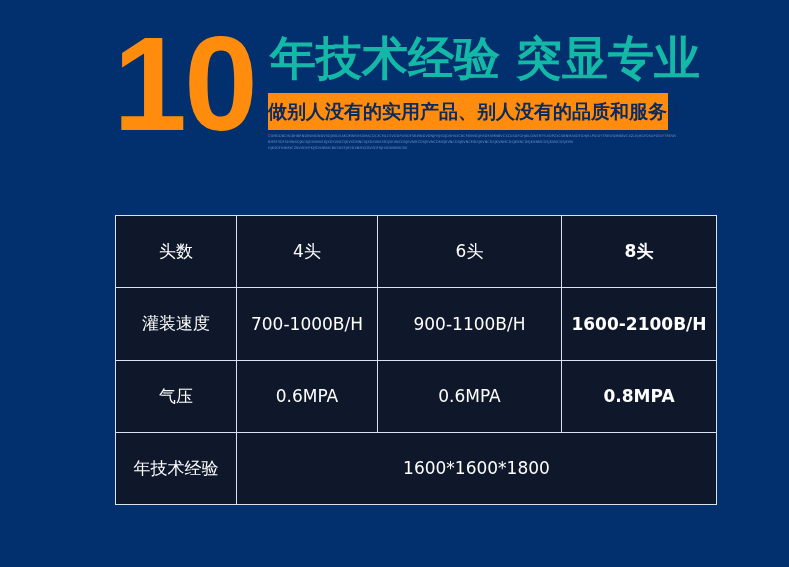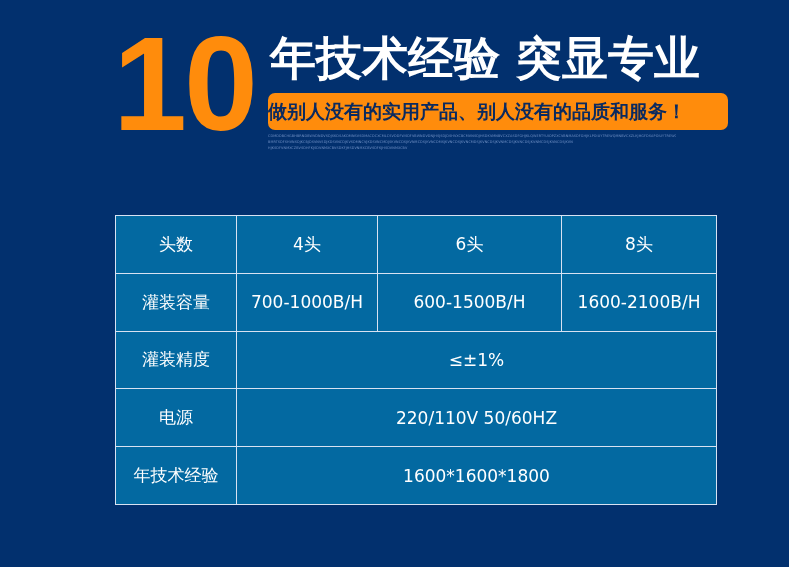--- a/index.html
+++ b/index.html
@@ -40,37 +40,36 @@
     text-align: left;
     white-space: nowrap;
   }
 
   #headline {
     position: absolute;
     left: 270px;
     top: 28px;
     width: 420px;
     height: 60px;
-    color: #ffffff;
+    color: #14b8a6;
     font-size: 46px;
     font-weight: bold;
     line-height: 60px;
     letter-spacing: 0px;
     white-space: nowrap;
     font-family: "DejaVu Sans", "Liberation Sans", sans-serif;
   }
 
   #subtitle-bar {
     position: absolute;
     left: 268px;
     top: 93px;
-    width: 460px;
+    width: 400px;
     height: 37px;
     background: #ff8c0c;
-    border-radius: 7px;
   }
   #subtitle-text {
     position: absolute;
     left: 0;
     top: 0;
     width: 400px;
     height: 37px;
     line-height: 37px;
     text-align: center;
     color: #0a2a60;
@@ -106,36 +105,36 @@
     position: absolute;
     left: 115px;
     top: 215px;
     width: 597px;
     height: 290px;
     border-collapse: collapse;
     table-layout: fixed;
   }
   #spec-table td {
     border: 1px solid #d8e2f2;
-    background: #0369a1;
+    background: #0f172a;
     color: #ffffff;
     font-size: 17px;
     text-align: center;
     vertical-align: middle;
     height: 36px;
     padding: 0;
     white-space: nowrap;
     font-family: "DejaVu Sans", "Liberation Sans", sans-serif;
   }
   #spec-table td.label {
     width: 120px;
   }
   #spec-table td.c1 { width: 140px; margin-left: 32px; }
   #spec-table td.c2 { width: 183px; }
-  #spec-table td.c3 { width: 154px; }
+  #spec-table td.c3 { width: 154px; font-weight: bold; }
 </style>
 </head>
 <body>
 
 <div id="banner">
 
   <div id="big-number">10</div>
 
   <div id="headline">年技术经验 突显专业</div>
 
@@ -155,38 +154,36 @@
   <tbody>
 
     <tr>
       <td class="label">头数</td>
       <td class="c1">4头</td>
       <td class="c2">6头</td>
       <td class="c3">8头</td>
     </tr>
 
     <tr>
-      <td class="label">灌装容量</td>
+      <td class="label">灌装速度</td>
       <td class="c1">700-1000B/H</td>
-      <td class="c2">600-1500B/H</td>
+      <td class="c2">900-1100B/H</td>
       <td class="c3">1600-2100B/H</td>
-    </tr>
-
-
-    <tr>
-      <td class="label">灌装精度</td>
-      <td colspan="3">≤±1%</td>
     </tr>
 
 
 
     <tr>
-      <td class="label">电源</td>
-      <td colspan="3">220/110V 50/60HZ</td>
+      <td class="label">气压</td>
+      <td class="c1">0.6MPA</td>
+      <td class="c2">0.6MPA</td>
+      <td class="c3">0.8MPA</td>
     </tr>
+
+
 
     <tr>
       <td class="label">年技术经验</td>
       <td colspan="3">1600*1600*1800</td>
     </tr>
 
   </tbody>
 </table>
 
 </body></html>

